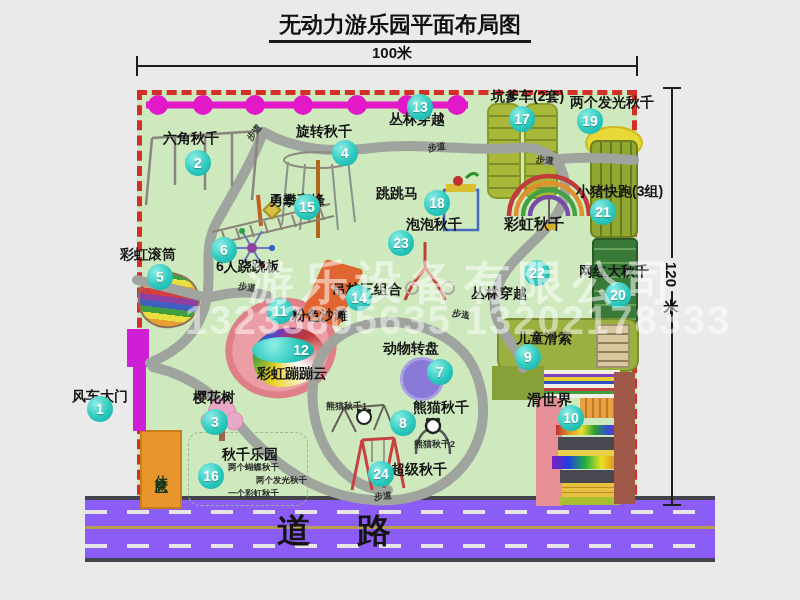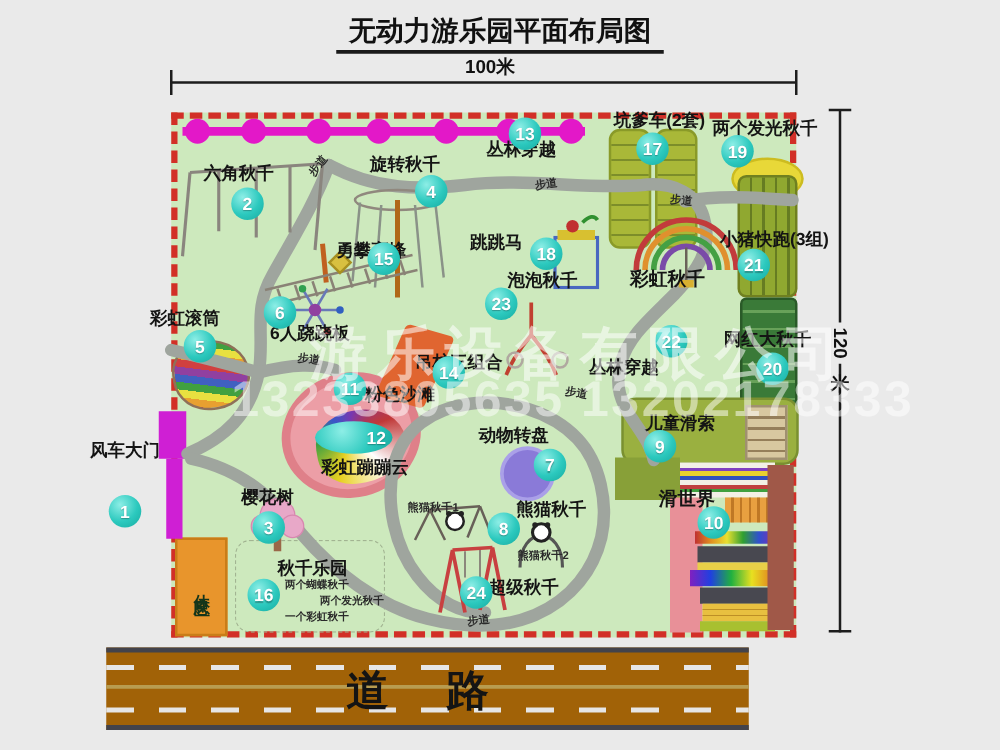--- a/index.html
+++ b/index.html
@@ -12,21 +12,21 @@
   .badge{position:absolute;width:26px;height:26px;border-radius:50%;z-index:31;
          background:radial-gradient(circle at 35% 30%, #8deee6, #2cc9be 55%, #17aaa0);
          color:#fff;font-weight:bold;font-size:14px;display:flex;align-items:center;justify-content:center;
          text-shadow:0 1px 1px rgba(0,0,0,.3);}
   #map{left:137px;top:90px;width:500px;height:420px;background:#cde9bd;border:5px dashed #d22f27;box-sizing:border-box;z-index:1;}
   .zone{position:absolute;z-index:10;}
   svg.doodles{position:absolute;left:0;top:0;z-index:20;pointer-events:none;}
   .watermark{position:absolute;color:rgba(255,255,255,.55);font-weight:bold;white-space:nowrap;z-index:60;pointer-events:none;}
   .dim{position:absolute;background:#1d1d1d;z-index:5;}
   .dimlbl{position:absolute;font-weight:bold;font-size:15px;color:#111;background:#eaeaea;z-index:6;padding:0 4px;}
-  #road{left:85px;top:518px;width:514px;height:58px;background:#a16207;border-top:4px solid #43434b;border-bottom:4px solid #43434b;z-index:2;}
+  #road{left:85px;top:496px;width:630px;height:58px;background:#8b5cf6;border-top:4px solid #43434b;border-bottom:4px solid #43434b;z-index:2;}
   .dashline{position:absolute;height:4px;width:100%;background:repeating-linear-gradient(90deg,#e6e6e6 0 22px,transparent 22px 42px);}
   #roadlabel{position:absolute;left:192px;top:8px;font-size:34px;font-weight:bold;color:#141414;letter-spacing:46px;}
   .vtext{writing-mode:vertical-rl;}
 </style>
 </head>
 <body>
 
 <div class="abs" style="left:0;top:10px;width:800px;text-align:center;z-index:50;">
   <span style="font-size:22px;font-weight:bold;color:#111;border-bottom:3px solid #1a1a1a;padding:0 10px 3px;">无动力游乐园平面布局图</span>
 </div>
@@ -179,21 +179,21 @@
       <line x1="384" y1="440" x2="384" y2="462" stroke="#888078" stroke-width="1.5"></line>
   </g>
   <g>
     <rect x="219" y="428" width="6" height="13" fill="#9a6848"></rect>
     <circle cx="222" cy="413" r="14" fill="#e8a8c8" stroke="#d888b0"></circle>
       <circle cx="210" cy="421" r="9" fill="#e8a8c8" stroke="#d888b0"></circle>
       <circle cx="234" cy="421" r="9" fill="#e8a8c8" stroke="#d888b0"></circle>
   </g>
 </svg>
 
-<div class="lbl" style="left:72px;top:353px;">风车大门</div>
+<div class="lbl" style="left:72px;top:389px;">风车大门</div>
 <div class="badge" style="left:87px;top:396px;">1</div>
 <div class="lbl" style="left:163px;top:131px;">六角秋千</div>
 <div class="badge" style="left:185px;top:150px;">2</div>
 <div class="lbl" style="left:193px;top:390px;">樱花树</div>
 <div class="badge" style="left:202px;top:409px;">3</div>
 <div class="lbl" style="left:296px;top:124px;">旋转秋千</div>
 <div class="badge" style="left:332px;top:140px;">4</div>
 <div class="lbl" style="left:120px;top:247px;">彩虹滚筒</div>
 <div class="badge" style="left:147px;top:264px;">5</div>
 <div class="lbl" style="left:216px;top:259px;">6人跷跷板</div>

